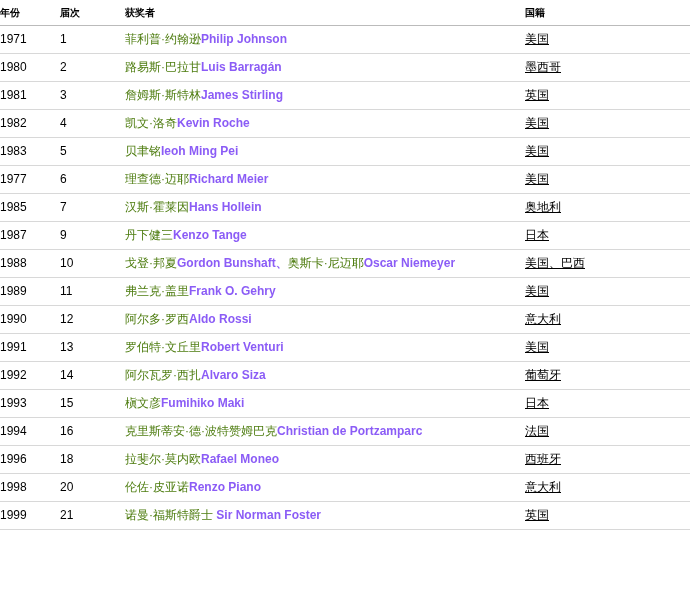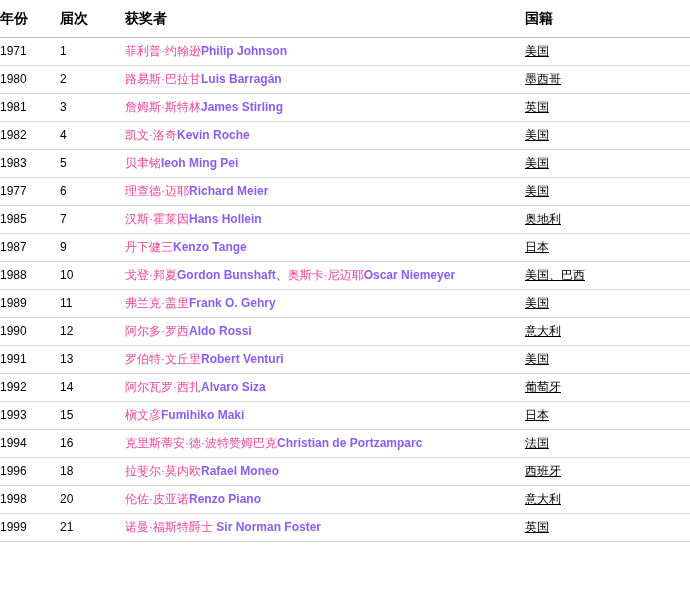--- a/index.html
+++ b/index.html
@@ -25,23 +25,23 @@
     border-bottom: 1px solid #d8d8d8;
     padding: 0;
     vertical-align: middle;
     text-align: left;
     font-weight: normal;
     font-size: 12px;
     line-height: 15px;
   }
   table.awards thead th {
     border-bottom: 1px solid #bbbbbb;
-    height: 37px;
+    height: 25px;
     font-weight: bold;
-    font-size: 14px;
+    font-size: 10px;
   }
   table.awards tbody td {
     height: 27px;
   }
   
   col.c-year    { width: 60px; }
   col.c-edition { width: 65px; }
   col.c-winner  { width: 400px; }
   col.c-country { width: 165px; }
 
@@ -51,21 +51,21 @@
   td.country { padding-left: 10px; text-decoration: underline; }
 
   th.year    { padding-left: 12px; }
   th.edition { padding-left: 8px; }
   th.winner  { padding-left: 10px; }
   th.country { padding-left: 10px; }
 
   td.edition { padding-left: 20px; }
 
   a.wlink {
-    color: #ec4899;
+    color: #4d7c0f;
     text-decoration: none;
   }
   .plain { color: #8b5cf6; font-weight: bold; }
 </style>
 </head>
 <body>
 
 <table class="awards">
   <colgroup>
     <col class="c-year">

